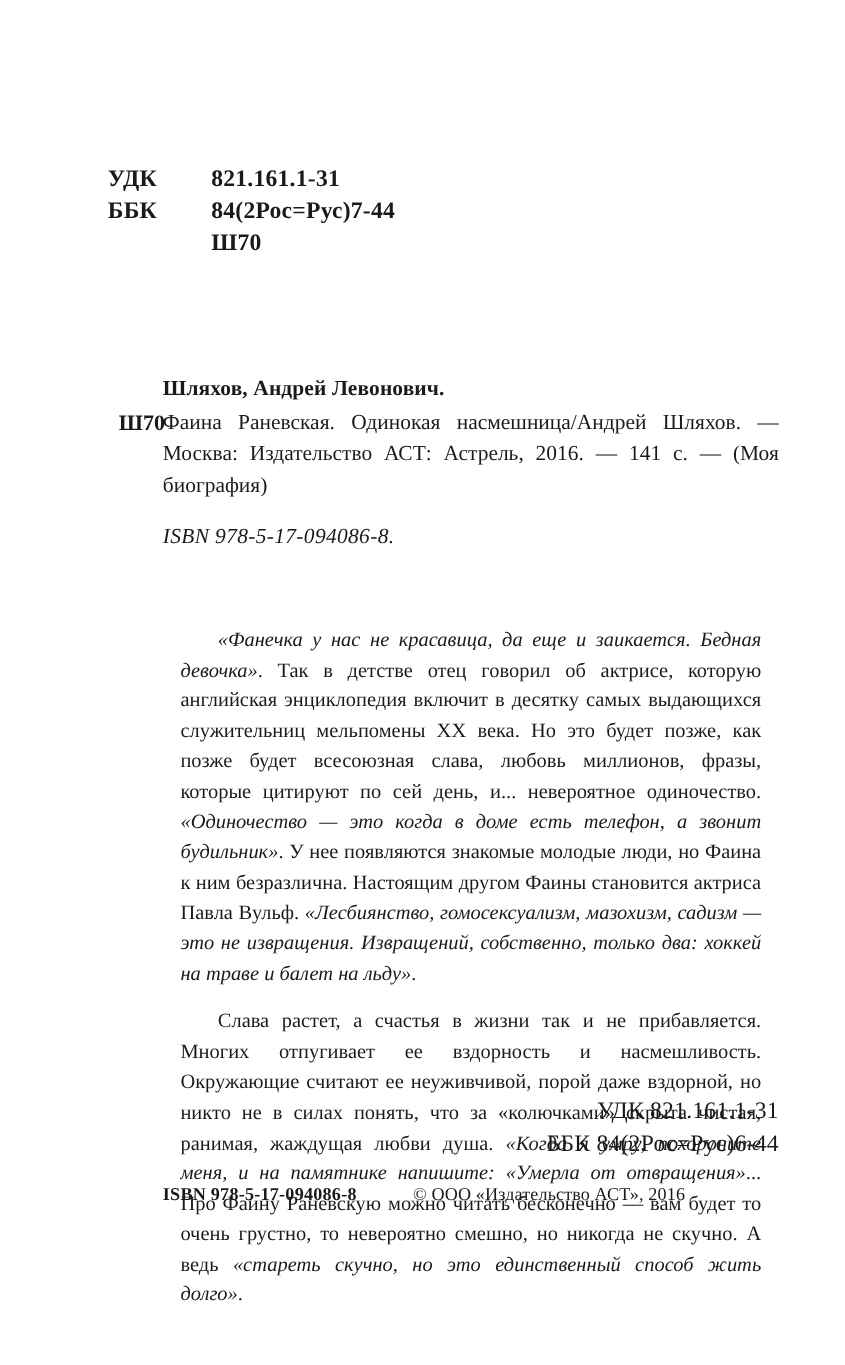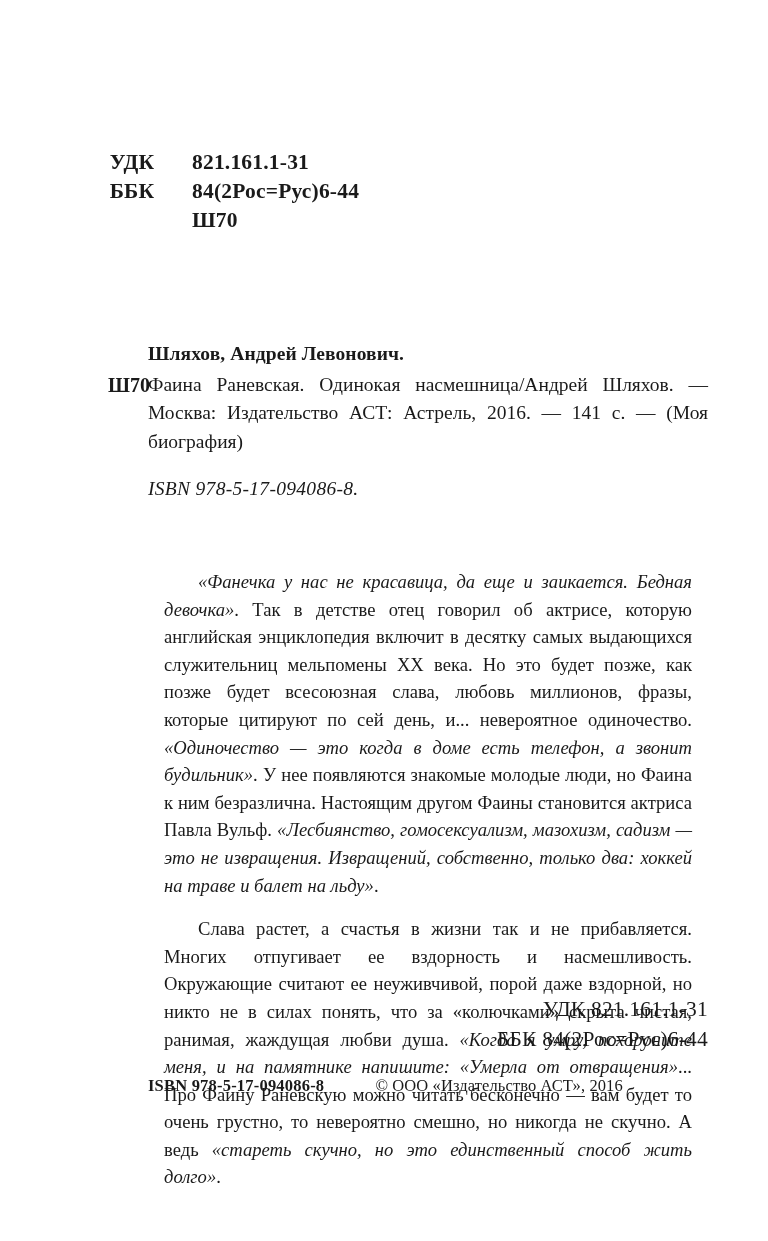--- a/index.html
+++ b/index.html
@@ -30,21 +30,20 @@
     letter-spacing: 0.2px;
   }
   .class-row {
     display: flex;
     white-space: pre;
   }
   .class-label {
     display: inline-block;
     width: 68px;
     flex: 0 0 68px;
-    text-align: center;
   }
   .class-value {
     display: inline-block;
     margin-left: 26px;
   }
 
   
   .cip {
     position: absolute;
     left: 108px;
@@ -144,21 +143,21 @@
 
 <div class="page">
 
   <div class="class-block">
     <div class="class-row">
       <span class="class-label">УДК</span>
       <span class="class-value">821.161.1-31</span>
     </div>
     <div class="class-row">
       <span class="class-label">ББК</span>
-      <span class="class-value">84(2Рос=Рус)6-44</span>
+      <span class="class-value">84(2Рос=Рус)7-44</span>
     </div>
     <div class="class-row">
       <span class="class-label"></span>
       <span class="class-value">Ш70</span>
     </div>
   </div>
 
   <div class="cip">
     <div class="cip-author">Шляхов, Андрей Левонович.</div>
     <div class="cip-body">

